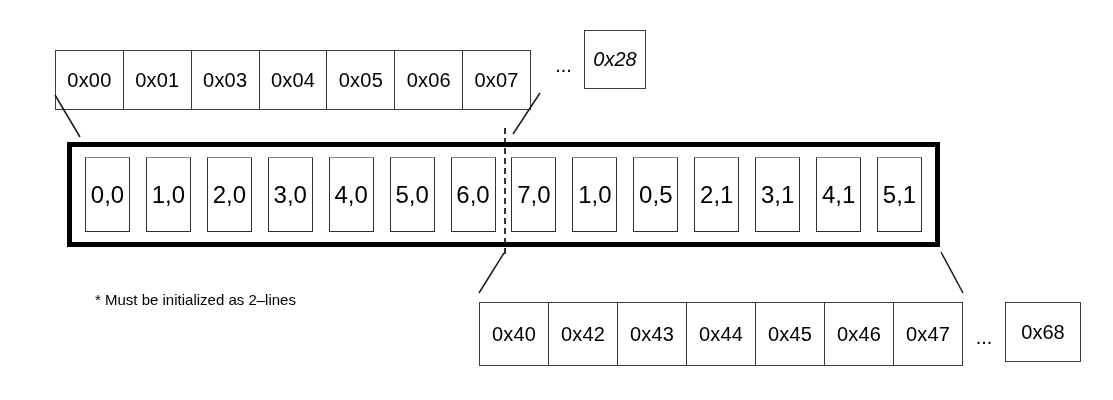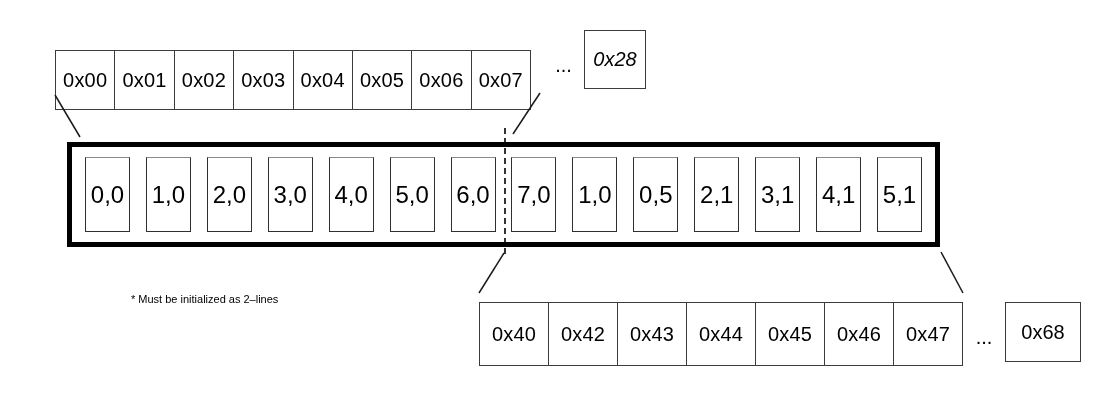--- a/index.html
+++ b/index.html
@@ -76,42 +76,40 @@
     display: flex;
     align-items: center;
     justify-content: center;
     font-size: 24px;
     background: #fff;
   }
 
   .footnote {
     position: absolute;
     left: 95px; top: 291px;
-    font-size: 11px;
+    font-size: 15px;
     line-height: 17px;
     white-space: nowrap;
-    margin-left: 36px;
   }
 
   .overlay-svg {
     position: absolute;
     left: 0; top: 0;
     width: 1113px; height: 400px;
     pointer-events: none;
   }
 </style>
 </head>
 <body>
 
 <div class="canvas">
 
   <div class="mem-strip" style="left:55px; top:30px; width:476px; height:60px;margin-top:20px;">
       <div class="cell">0x00</div>
       <div class="cell">0x01</div>
-      <div class="cell">0x02</div>
       <div class="cell">0x03</div>
       <div class="cell">0x04</div>
       <div class="cell">0x05</div>
       <div class="cell">0x06</div>
       <div class="cell">0x07</div>
     </div>
 
   <div class="ellipsis" style="left:543px; top:30px; width:41px; height:60px;">...</div>
 
   <div class="end-box" style="left:584px; top:30px; width:62px; height:59px;font-style:italic;">0x28</div>

